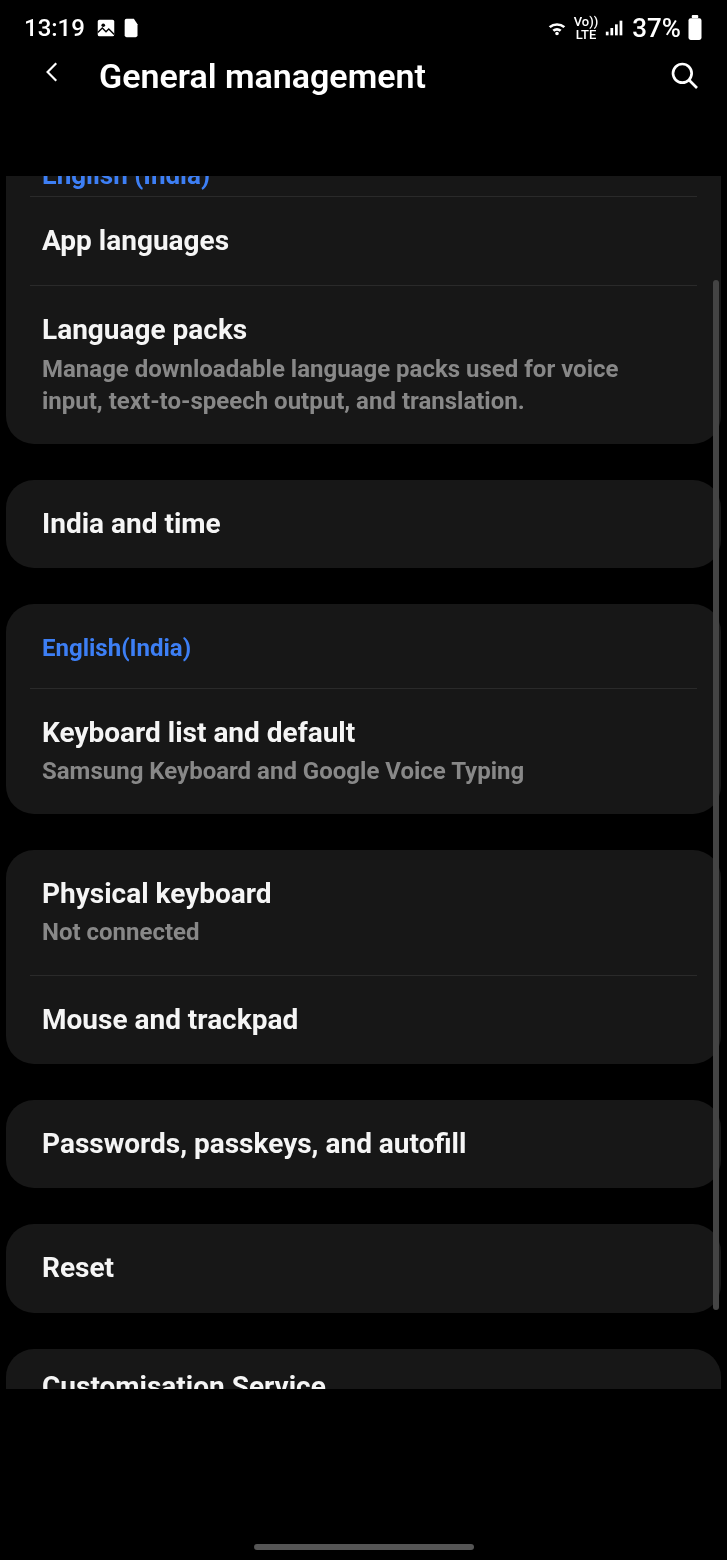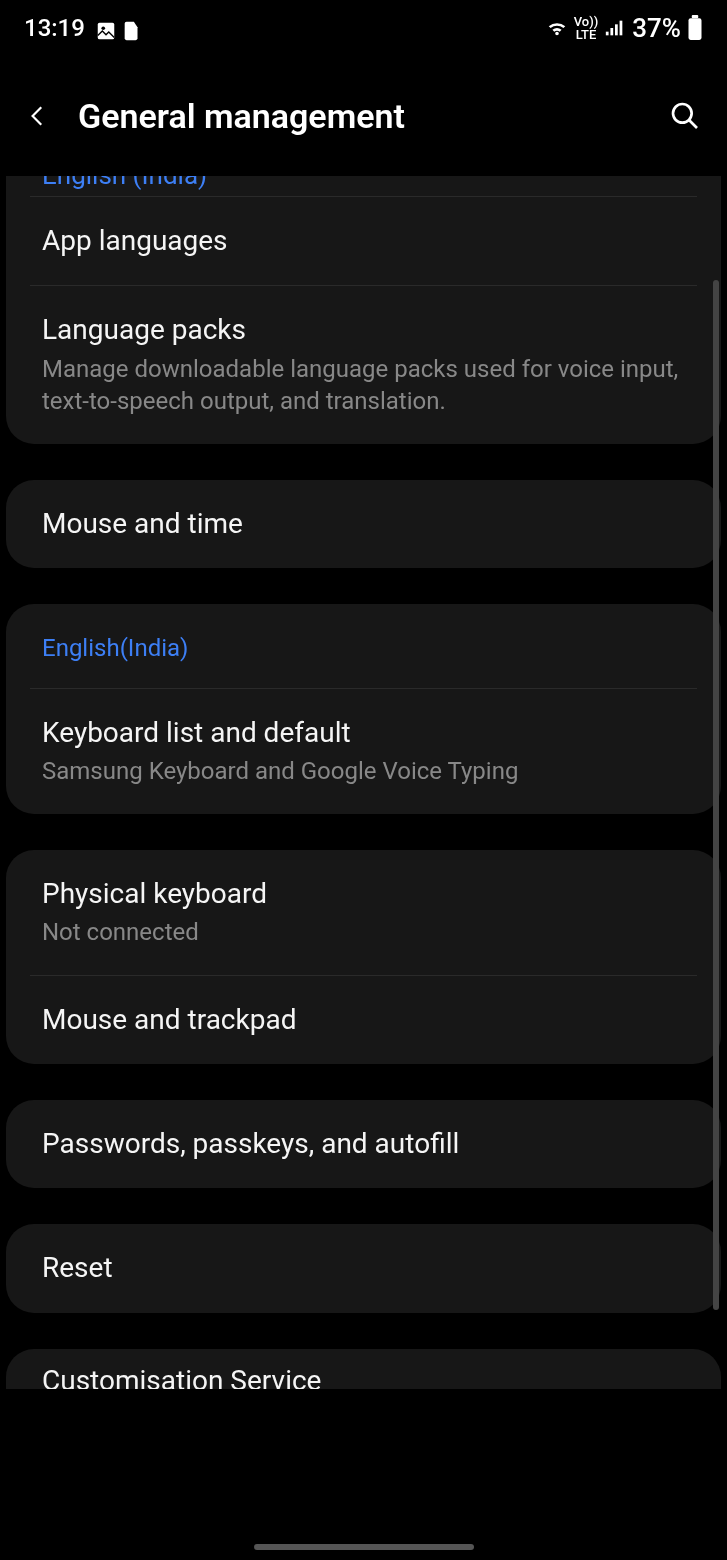--- a/index.html
+++ b/index.html
@@ -20,39 +20,39 @@
       height: 56px;
       display: flex;
       justify-content: space-between;
       align-items: center;
       padding: 0 24px;
       font-size: 24px;
       font-weight: 500;
     }
     .status-left {
       display: flex;
-      align-items: flex-end;
+      align-items: center;
       gap: 10px;
     }
     .status-right {
       display: flex;
       align-items: center;
       gap: 6px;
     }
     .status-icons {
       display: flex;
       align-items: center;
       gap: 4px;
     }
     .header {
       height: 120px;
       display: flex;
-      align-items: center;
       padding: 0 22px;
-      gap: 24px;
+      gap: 30px;
+      margin-left: 15px;
     }
     .back-btn {
       width: 32px;
       height: 32px;
       display: flex;
       align-items: center;
       justify-content: center;
     }
     .header-title {
       font-size: 34px;
@@ -67,20 +67,21 @@
       justify-content: center;
     }
     .content {
       padding: 0 6px;
     }
     .card {
       background: #171717;
       border-radius: 28px;
       margin-bottom: 36px;
       overflow: hidden;
+      font-weight: bold;
     }
     .cut-top {
       border-top-left-radius: 0;
       border-top-right-radius: 0;
     }
     .row {
       padding: 26px 36px;
     }
     .partial-row {
       padding: 0 36px 10px 36px;
@@ -207,21 +208,21 @@
     </div>
     <div style="border-top:1px solid #2a2a2a;margin:0 24px"></div>
     <div class="row" style="margin:0 24px;padding-left:12px;padding-right:12px">
       <div class="row-title">Language packs</div>
       <div class="row-sub">Manage downloadable language packs used for voice input, text-to-speech output, and translation.</div>
     </div>
   </div>
 
   <div class="card">
     <div class="row">
-      <div class="row-title">Mouse and time</div>
+      <div class="row-title">India and time</div>
     </div>
   </div>
 
   <div class="card">
     <div class="row">
       <div class="row-sub-blue">English(India)</div>
     </div>
     <div style="border-top:1px solid #2a2a2a;margin:0 24px"></div>
     <div class="row" style="margin:0 24px;padding-left:12px;padding-right:12px">
       <div class="row-title">Keyboard list and default</div>
@@ -246,21 +247,21 @@
     </div>
   </div>
 
   <div class="card">
     <div class="row">
       <div class="row-title">Reset</div>
     </div>
   </div>
 
   <div class="card card-partial-bottom">
-    <div class="row cut-bottom-fade" style="padding-top:22px;padding-bottom:0">
+    <div class="row cut-bottom-fade" style="padding-top:28px;padding-bottom:0">
       <div class="row-title" style="position:relative;top:-8px">Customisation Service</div>
     </div>
   </div>
 
 </div>
 
 <div class="scrollbar"></div>
 <div class="nav-indicator"></div>
 
 </body></html>

